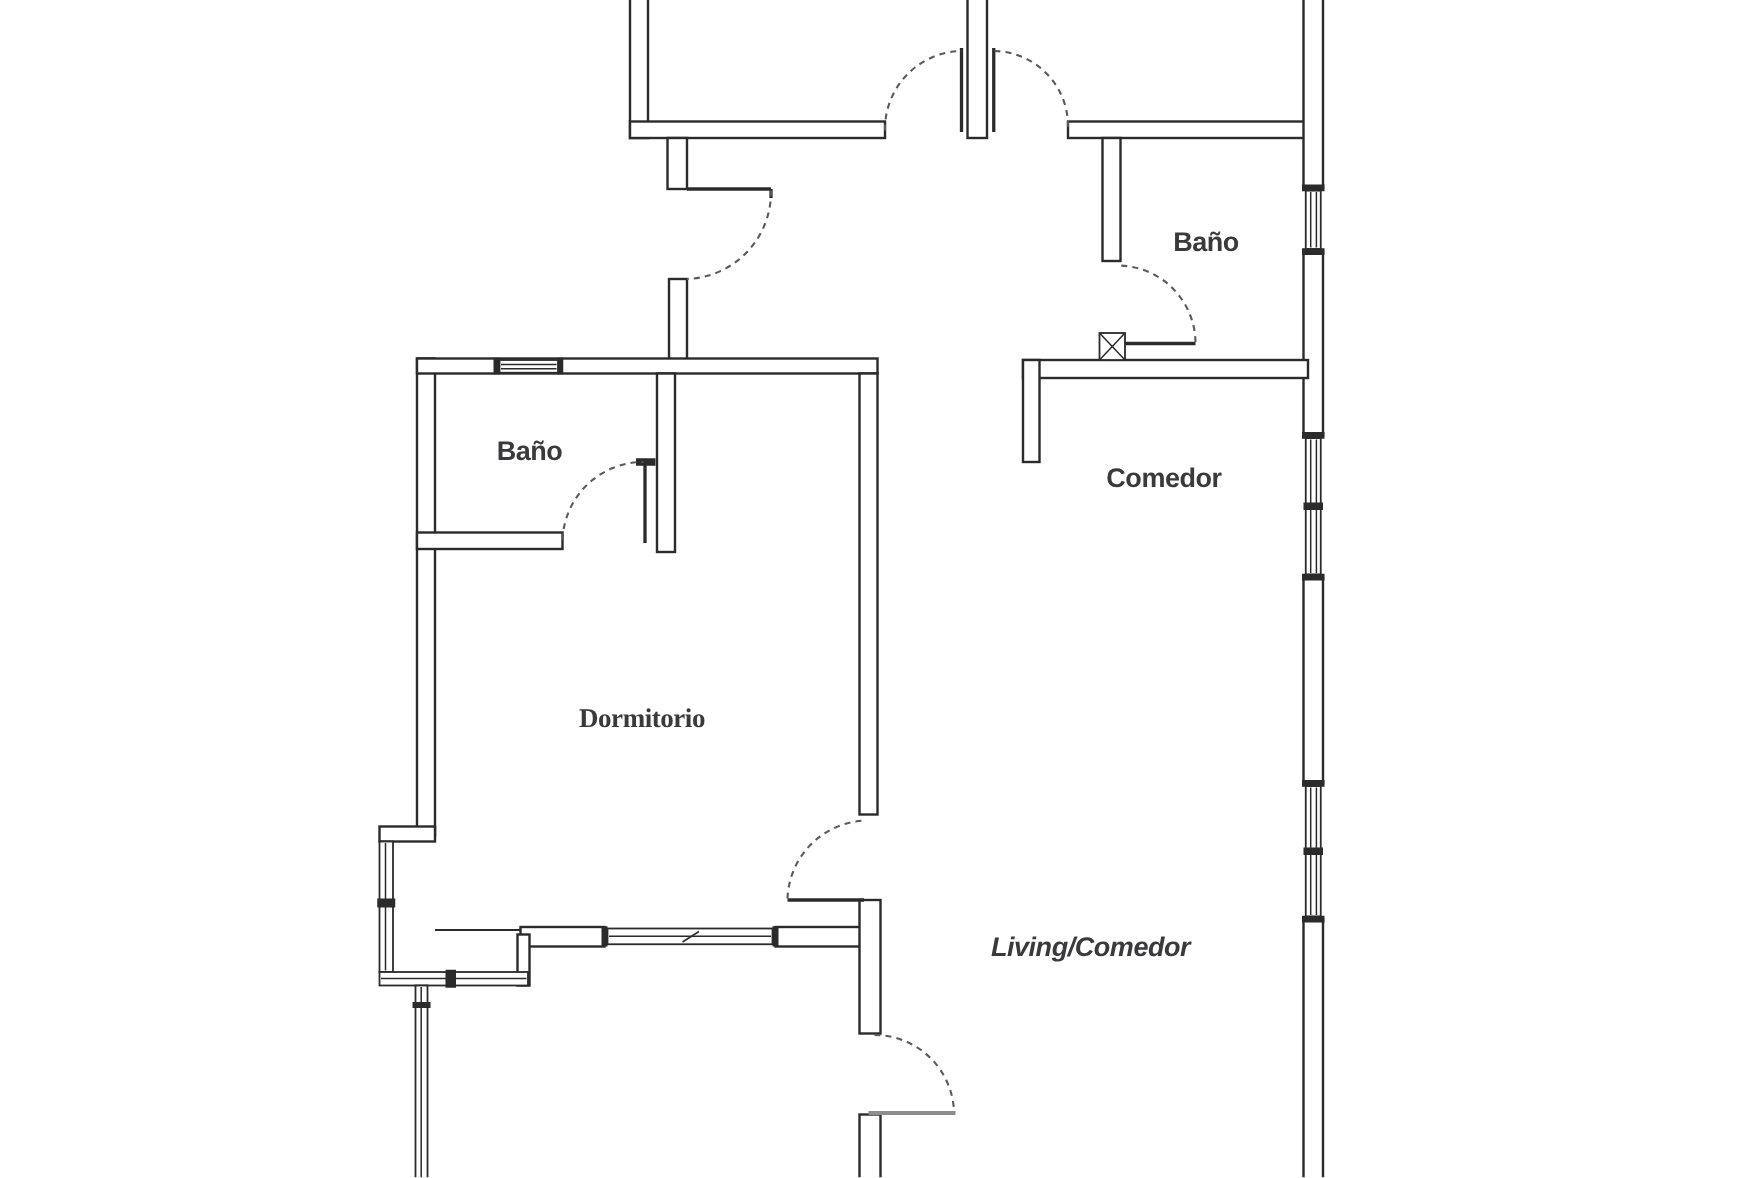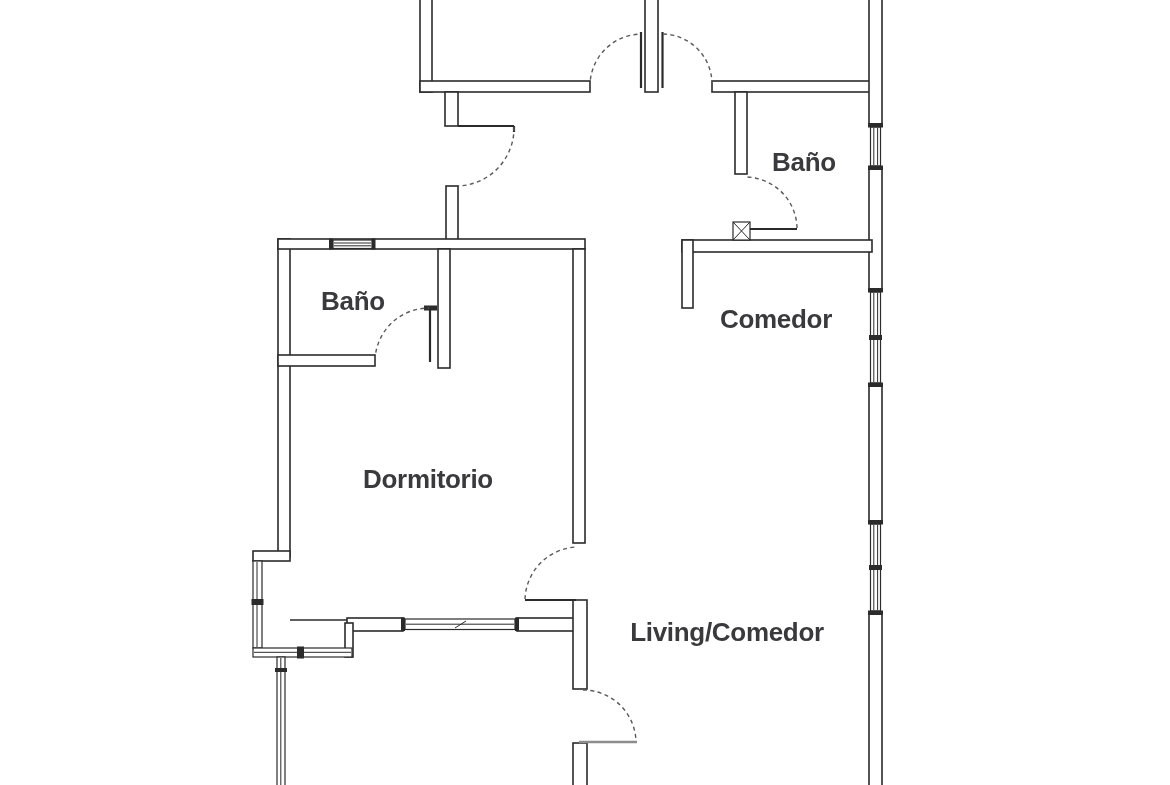--- a/index.html
+++ b/index.html
@@ -23,21 +23,21 @@
   .win{fill:#ffffff;stroke:var(--wall);stroke-width:1.2;}
   .win-line{stroke:var(--wall);stroke-width:1;fill:none;}
   .thin-line{stroke:var(--wall);stroke-width:1.3;fill:none;}
   .leaf{stroke:var(--wall);stroke-width:2.2;fill:none;}
   .leaf.light{stroke:var(--door-leaf-light);stroke-width:2.6;}
   .arc{fill:none;stroke:var(--door-arc);stroke-width:1.4;stroke-dasharray:4 3.4;}
   .room-label{
     position:absolute;
     transform:translate(-50%,-50%);
     font-weight:bold;
-    font-size:26px;
+    font-size:18px;
     letter-spacing:-0.3px;
     color:var(--label);
     white-space:nowrap;
     user-select:none;
   }
 </style>
 </head>
 <body>
 
 <div class="stage">
@@ -171,18 +171,18 @@
       <path class="arc" d="M 663 34 A 50 50 0 0 1 712 85"></path>
       <path class="arc" d="M 514 127 A 58 58 0 0 1 458 186"></path>
       <path class="arc" d="M 375 360 A 54 54 0 0 1 429 308"></path>
       <path class="arc" d="M 525 599 A 54 54 0 0 1 577 547"></path>
       <path class="arc" d="M 583 690 A 53 53 0 0 1 636 741"></path>
       <path class="arc" d="M 797 228 A 52 52 0 0 0 746 177"></path>
     </g>
   </svg>
 
   <div class="room-label" style="left:353px; top:301px;">Baño</div>
-  <div class="room-label" style="left:428px; top:479px;">Dormitorio</div>
+  <div class="room-label" style="left:428px; top:479px;font-family:Liberation Serif, serif;">Dormitorio</div>
   <div class="room-label" style="left:804px; top:162px;">Baño</div>
   <div class="room-label" style="left:776px; top:319px;">Comedor</div>
-  <div class="room-label" style="left:727px; top:632px;">Living/Comedor</div>
+  <div class="room-label" style="left:727px; top:632px;font-style:italic;">Living/Comedor</div>
 
 </div>
 
 </body></html>

